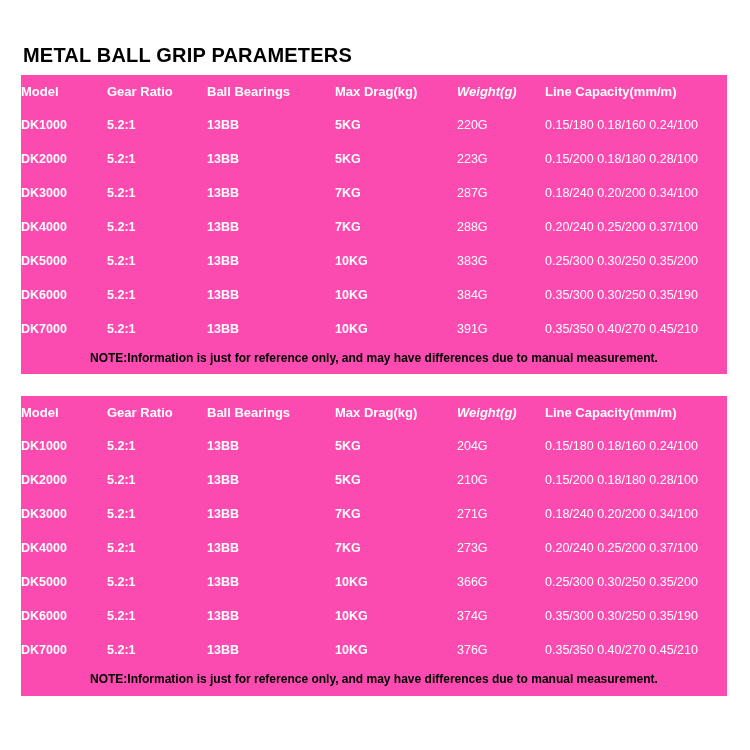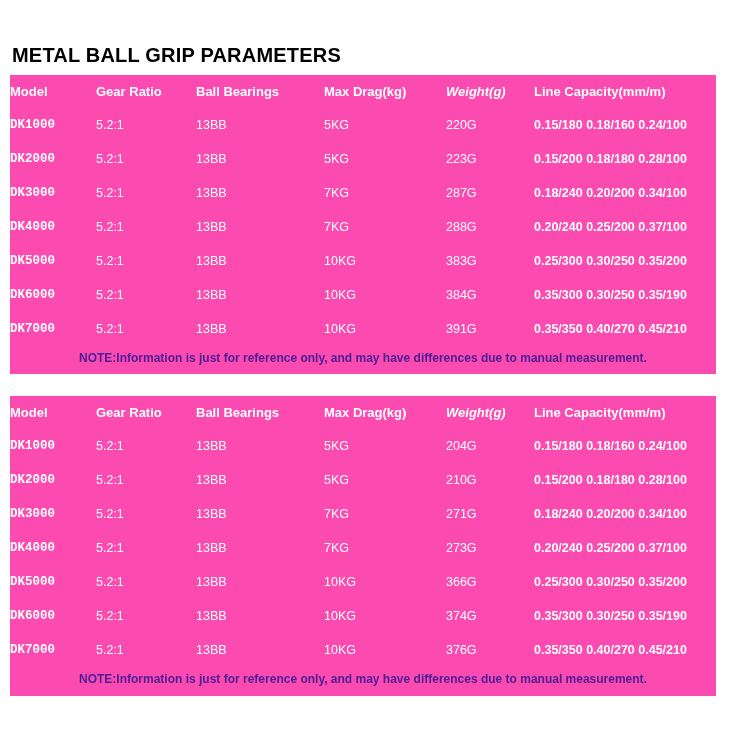--- a/index.html
+++ b/index.html
@@ -11,21 +11,21 @@
     height: 750px;
     background: #ffffff;
     font-family: "Liberation Sans", sans-serif;
     color: #000000;
     overflow: hidden;
   }
   .page {
     width: 610px;
     height: 750px;
     box-sizing: border-box;
-    padding: 44px 22px 0 10px;
+    padding: 44px 22px 0 21px;
   }
   .section {
     margin-bottom: 22px;
   }
   .section-title {
     font-size: 20px;
     font-weight: bold;
     letter-spacing: 0.2px;
     color: #000000;
     margin: 0 0 8px 2px;
@@ -56,27 +56,27 @@
     font-size: 13px;
     height: 33px;
   }
   td.c0, th.c0 { padding-left: 10px; }
   .col-0 { width: 86px; }
   .col-1 { width: 100px; }
   .col-2 { width: 128px; }
   .col-3 { width: 122px; }
   .col-4 { width: 88px; }
   .col-5 { width: 182px; }
-  td.c0 { font-weight: bold; font-family: Liberation Mono, monospace; }
-  td.c1, td.c2, td.c3 { font-weight: normal; }
+  td.c0 { font-weight: bold; }
+  td.c1, td.c2, td.c3 { font-weight: bold; }
   td.c4 { font-weight: normal; text-align: center; }
   th.c4 { text-align: center; font-style: italic; }
-  td.c5 { font-weight: bold; }
+  td.c5 { font-weight: normal; }
   .note {
-    color: #4c1d95;
+    color: #000000;
     font-size: 12px;
     font-weight: bold;
     text-align: center;
     padding: 5px 6px 9px 6px;
     line-height: 1.2;
   }
 </style>
 </head>
 <body>
 

